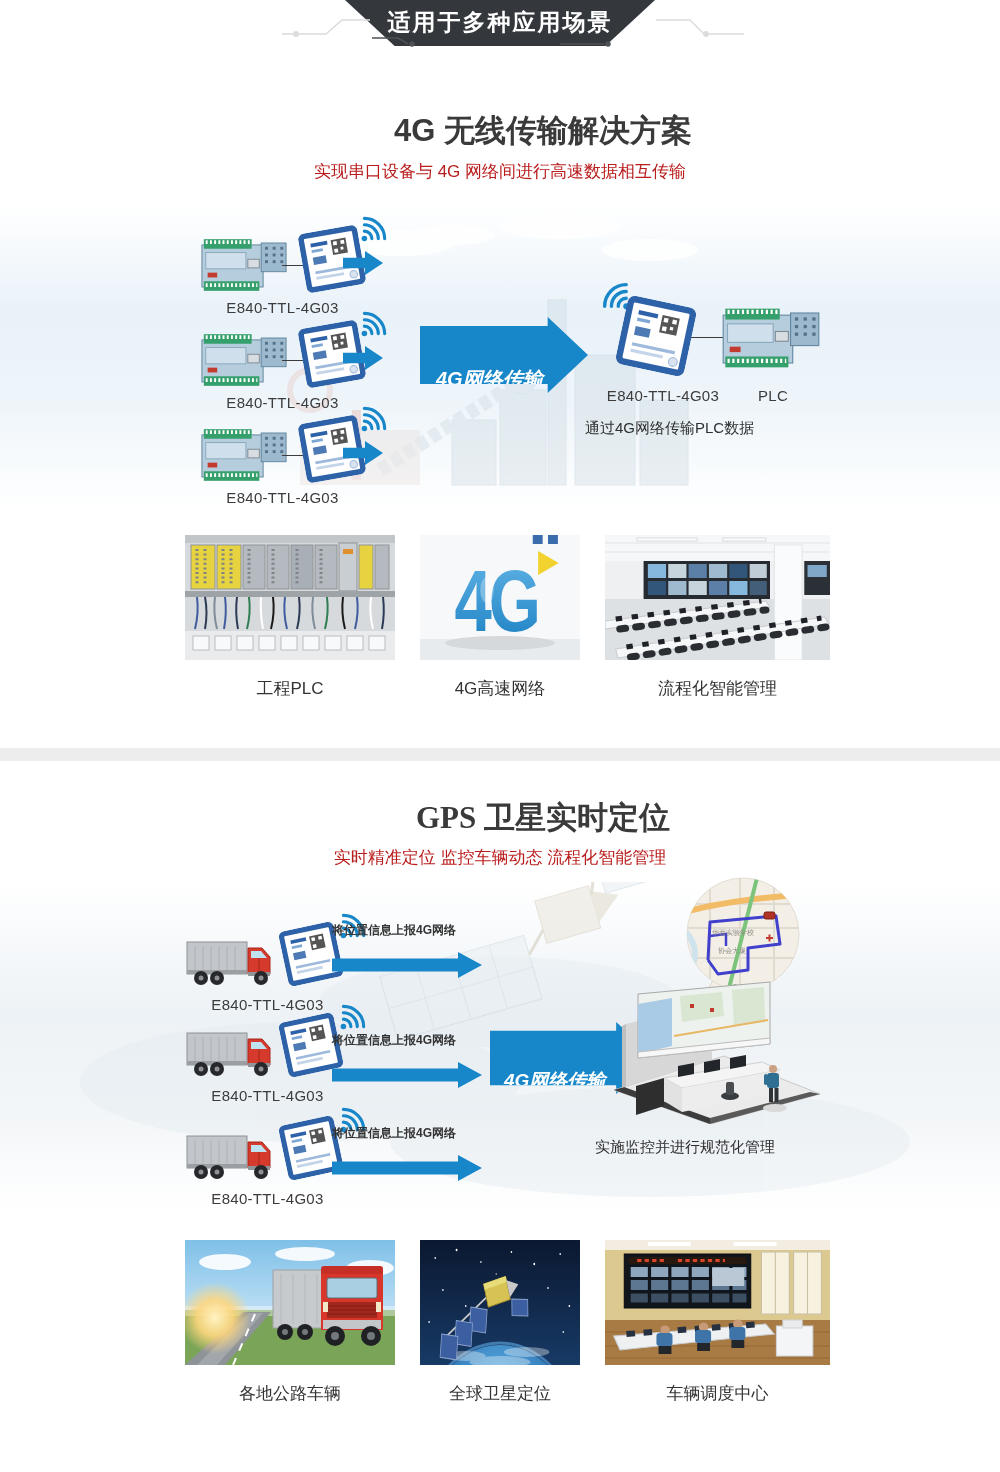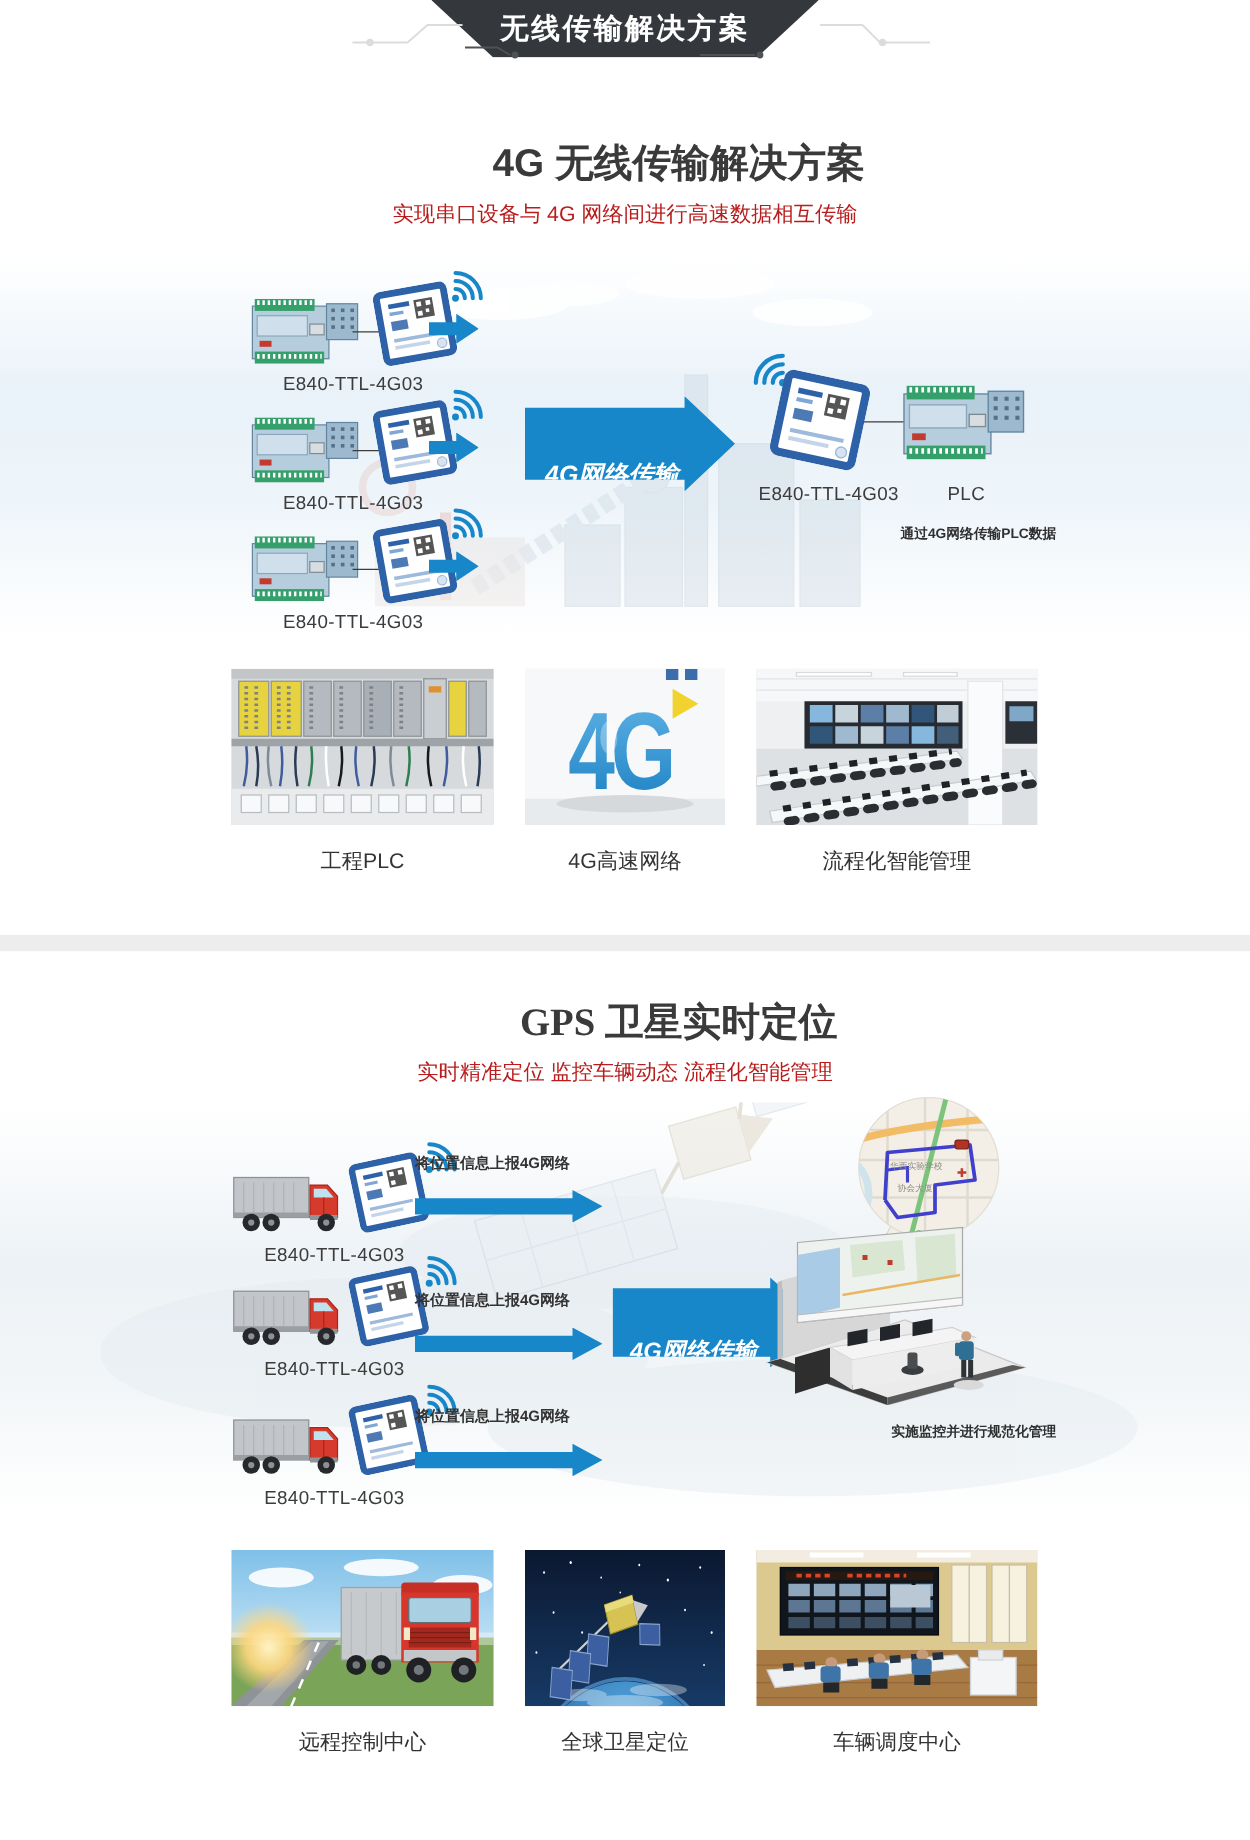--- a/index.html
+++ b/index.html
@@ -25,41 +25,41 @@
   .dev-label{position:absolute;left:0;top:74px;width:165px;text-align:center;font-size:15px;color:#3c3c3c;letter-spacing:.3px;}
   .arrow-sm{position:absolute;width:40px;height:24px;background:var(--accent,#1787c9);
     clip-path:polygon(0 28%,55% 28%,55% 0,100% 50%,55% 100%,55% 72%,0 72%);}
   .arrow-long{position:absolute;width:150px;height:26px;background:var(--accent,#1787c9);
     clip-path:polygon(0 25%,84% 25%,84% 0,100% 50%,84% 100%,84% 75%,0 75%);}
   .arrow-big{position:absolute;background:var(--accent,#1787c9);display:flex;align-items:flex-end;
     clip-path:polygon(0 12%,76% 12%,76% 0,100% 50%,76% 100%,76% 88%,0 88%);color:#fff;font-weight:bold;font-style:italic;}
   #big1{left:420px;top:112px;width:152px;height:76px;font-size:20px;padding-left:16px;}
   #big2{left:490px;top:140px;width:152px;height:72px;font-size:19px;padding-left:14px;}
   .note{position:absolute;font-size:12px;font-weight:bold;color:#333;white-space:nowrap;}
-  .cap{position:absolute;font-size:11px;font-weight:bold;color:#2f2f2f;text-align:right;}
+  .cap{position:absolute;font-size:15px;font-weight:normal;color:#2f2f2f;text-align:left;}
 
   .conn{position:absolute;height:1px;background:#3c3c3c;}
 
   .photo-row{position:absolute;left:0;width:892px;height:175px;}
   .photo{position:absolute;top:0;height:125px;overflow:hidden;background:#eee;}
   .photo svg{display:block;width:100%;height:100%;}
   .photo-cap{position:absolute;top:142px;font-size:17px;color:#333;text-align:center;}
 
   .divider{position:absolute;left:0;top:748px;width:1000px;height:13px;background:var(--divider,#ededed);}
 
   .bubble{position:absolute;left:678px;top:-10px;width:130px;height:140px;}
   .map-lbl{position:absolute;font-size:7px;color:#8e8c84;white-space:nowrap;}
 </style>
 </head>
 <body>
 
 <div class="page">
 
   <div class="banner">
-    <span>无线传输解决方案</span>
+    <span>适用于多种应用场景</span>
   </div>
   <svg class="circuit" viewBox="0 0 1000 60">
     <g stroke="#dcdcdc" fill="none" stroke-width="1.5">
       <path d="M282 34 h44 l16 -14 h28"></path>
         <circle cx="296" cy="34" r="2.2" fill="#dcdcdc"></circle>
       <path d="M656 20 h34 l14 14 h40"></path>
         <circle cx="706" cy="34" r="2.2" fill="#dcdcdc"></circle>
     </g>
     <g stroke="#4e5257" fill="none" stroke-width="1.5">
       <path d="M372 38 h26 l10 6"></path>
@@ -781,18 +781,18 @@
           </g>
         <g>
             <circle cx="124" cy="84" r="4.5" fill="#c79b78"></circle>
             <rect x="116" y="87" width="15" height="13" rx="3" fill="#3f74a8"></rect>
             <rect x="118" y="100" width="12" height="8" fill="#23262a"></rect>
           </g>
         <rect x="160" y="86" width="34" height="30" fill="#f4f5f6" stroke="#cfd3d6"></rect>
           <rect x="166" y="80" width="18" height="8" fill="#e9ebec" stroke="#cfd3d6"></rect>
       </svg>
     </figure>
-    <div class="photo-cap" style="left:185px;width:210px;">远程控制中心</div>
+    <div class="photo-cap" style="left:185px;width:210px;">各地公路车辆</div>
     <div class="photo-cap" style="left:420px;width:160px;">全球卫星定位</div>
     <div class="photo-cap" style="left:605px;width:225px;">车辆调度中心</div>
   </div>
 
 </div>
 
 </body></html>

